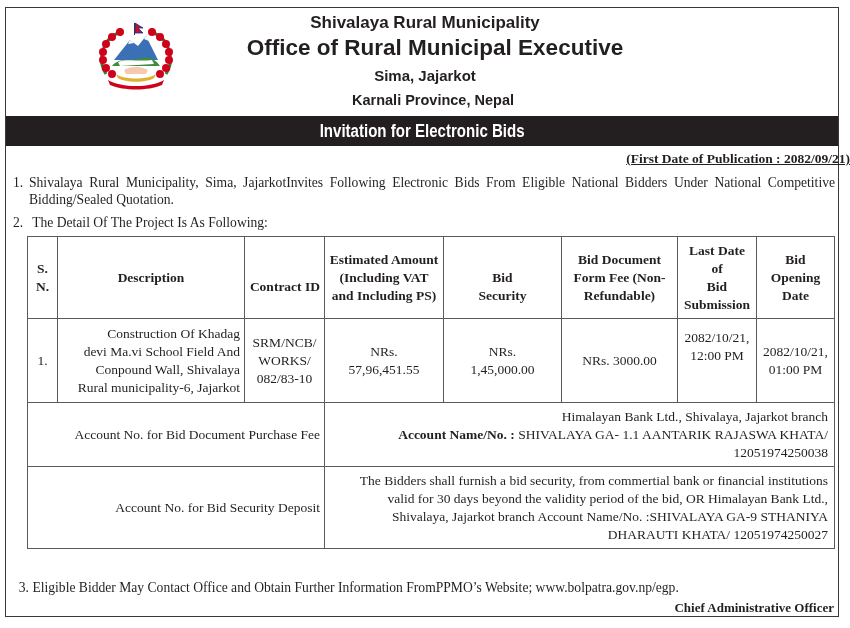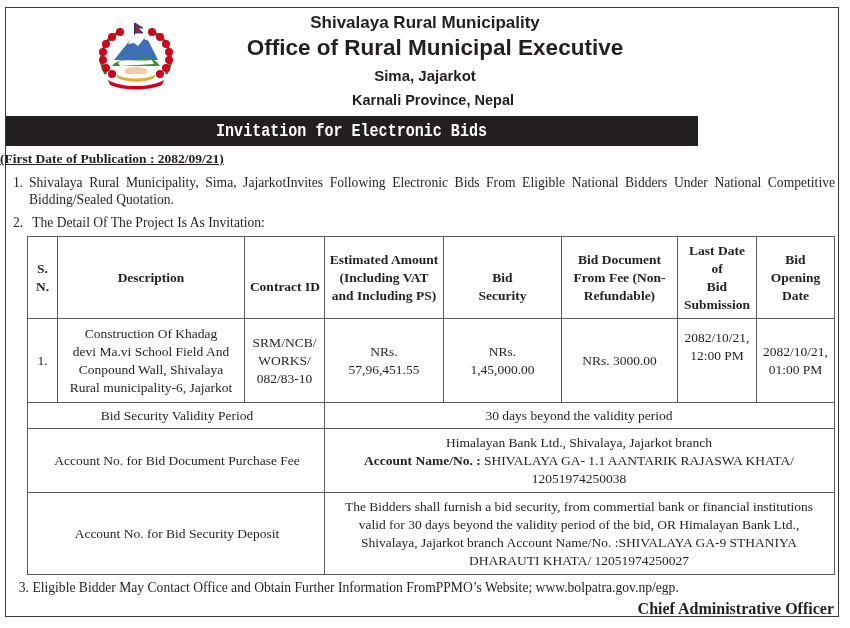--- a/index.html
+++ b/index.html
@@ -4,36 +4,36 @@
 <style>
   html, body { margin: 0; padding: 0; background: #ffffff; }
   body { width: 850px; height: 628px; position: relative; overflow: hidden; font-family: "Liberation Serif", serif; color: #231f20; }
   .frame { position: absolute; left: 5px; top: 7px; width: 834px; height: 610px; border: 1.5px solid #3a3a3a; box-sizing: border-box; }
   .emblem { position: absolute; left: 94px; top: 22px; width: 84px; height: 70px; }
   .hdr { position: absolute; left: 0; width: 850px; text-align: center; font-family: "Liberation Sans", sans-serif; font-weight: bold; color: #231f20; }
   .h1 { top: 13px; font-size: 17px; }
   .h2 { top: 35px; font-size: 22.5px; margin-left: 10px; }
   .h3 { top: 67px; font-size: 15px; }
   .h4 { top: 92px; font-size: 14.5px; padding-left: 8px; }
-  .banner { position: absolute; left: 6px; top: 116px; width: 692px; height: 30px; background: #231f20; color: #ffffff; text-align: center; font-family: Liberation Mono, monospace; font-weight: bold; font-size: 17.5px; line-height: 30px; transform-origin: center; }
+  .banner { position: absolute; left: 6px; top: 116px; width: 832px; height: 30px; background: #231f20; color: #ffffff; text-align: center; font-family: Liberation Sans, sans-serif; font-weight: bold; font-size: 17.5px; line-height: 30px; transform-origin: center; }
   .banner span { display: inline-block; transform: scaleX(0.86); }
-  .pubdate { position: absolute; left: 0; top: 151px; width: 850px; text-align: left; font-size: 13.5px; font-weight: bold; text-decoration: underline; }
+  .pubdate { position: absolute; left: 0; top: 151px; width: 850px; text-align: right; font-size: 13.5px; font-weight: bold; text-decoration: underline; }
   .para { position: absolute; font-size: 13.6px; line-height: 18px; }
   .p1 { left: 13px; top: 174px; width: 822px; }
   .p1 .num, .p2 .num, .p3 .num { display: inline-block; width: 16px; }
   .p1 .body { text-align: justify; text-align-last: justify; }
   .p1-l2 { position: absolute; left: 29px; top: 192px; font-size: 13.6px; }
   .p2 { left: 13px; top: 214px; }
   .p3 { left: 13px; top: 579px; text-align: right; }
-  .sign { position: absolute; right: 16px; top: 600px; font-size: 16px; font-weight: bold; }
+  .sign { position: absolute; right: 16px; top: 600px; font-size: 13px; font-weight: bold; }
   table.bids { position: absolute; left: 27px; top: 236px; border-collapse: collapse; table-layout: fixed; width: 807px; }
   table.bids td, table.bids th { border: 1px solid #5a5a5a; font-size: 13.5px; line-height: 18px; padding: 0 4px; vertical-align: middle; }
   table.bids th { font-weight: bold; text-align: center; }
   .c { text-align: center; }
-  .l { text-align: center; }
+  .l { text-align: right; }
   .row-h { height: 82px; }
   .row-d { height: 84px; }
   .row-v { height: 26px; }
   .row-p { height: 64px; }
   .row-s { height: 82px; }
   .lbl { padding-left: 6px !important; }
   .val { padding-left: 5px !important; padding-right: 6px !important; }
   b.inline { font-weight: bold; }
 </style>
 </head>
@@ -83,42 +83,42 @@
 <div class="para p1">
   <div class="body" style="display:flex;">
     <span class="num">1.</span>
     <span style="flex:1; text-align:justify; text-align-last:justify;">Shivalaya Rural Municipality, Sima, JajarkotInvites Following Electronic Bids From Eligible National  Bidders Under National Competitive</span>
   </div>
 </div>
 <div class="p1-l2">Bidding/Sealed Quotation.</div>
 
 <div class="para p2">
   <span class="num">2.</span>
-  <span>The Detail Of The Project Is As Invitation:</span>
+  <span>The Detail Of The Project Is As Following:</span>
 </div>
 
 <table class="bids">
   <colgroup>
     <col style="width:30px">
       <col style="width:187px">
       <col style="width:80px">
       <col style="width:119px">
     <col style="width:118px">
       <col style="width:116px">
       <col style="width:79px">
       <col style="width:78px">
   </colgroup>
   <tbody>
       <tr class="row-h">
     <th class="l"><span>S.</span><br><span>N.</span></th>
     <th>Description</th>
     <th style="padding-top:18px;text-align:right;">Contract ID</th>
     <th><span>Estimated Amount</span><br><span>(Including VAT</span><br><span>and Including PS)</span></th>
     <th style="padding-top:18px;"><span>Bid</span><br><span>Security</span></th>
-    <th><span>Bid Document</span><br><span>From Fee (Non-</span><br><span>Refundable)</span></th>
+    <th><span>Bid Document</span><br><span>Form Fee (Non-</span><br><span>Refundable)</span></th>
     <th><span>Last Date</span><br><span>of</span><br><span>Bid</span><br><span>Submission</span></th>
     <th><span>Bid</span><br><span>Opening</span><br><span>Date</span></th>
   </tr>
   <tr class="row-d">
     <td class="c">1.</td>
     <td class="l">
       <span>Construction Of Khadag</span><br>
       <span>devi Ma.vi School Field And</span><br>
       <span>Conpound Wall, Shivalaya</span><br>
       <span>Rural municipality-6, Jajarkot</span>
@@ -139,24 +139,20 @@
     <td class="c">NRs.  3000.00</td>
     <td class="c" style="vertical-align:top; padding-top:10px;">
       <span>2082/10/21,</span><br>
       <span>12:00 PM</span>
     </td>
     <td class="c">
       <span>2082/10/21,</span><br>
       <span>01:00 PM</span>
     </td>
   </tr>
-  <tr class="row-v">
-    <td colspan="3" class="l lbl" style="width:auto;">Bid Security Validity Period</td>
-    <td colspan="5" class="l val">30 days beyond the validity period</td>
-  </tr>
   <tr class="row-p">
     <td colspan="3" class="l lbl">Account No. for Bid Document Purchase Fee</td>
     <td colspan="5" class="l val">
       <span>Himalayan Bank Ltd., Shivalaya, Jajarkot branch</span><br>
       <b class="inline">Account Name/No. :</b><span> SHIVALAYA GA- 1.1 AANTARIK RAJASWA KHATA/</span><br>
       <span>12051974250038</span>
     </td>
   </tr>
   <tr class="row-s">
     <td colspan="3" class="l lbl">Account No. for Bid Security Deposit</td>

